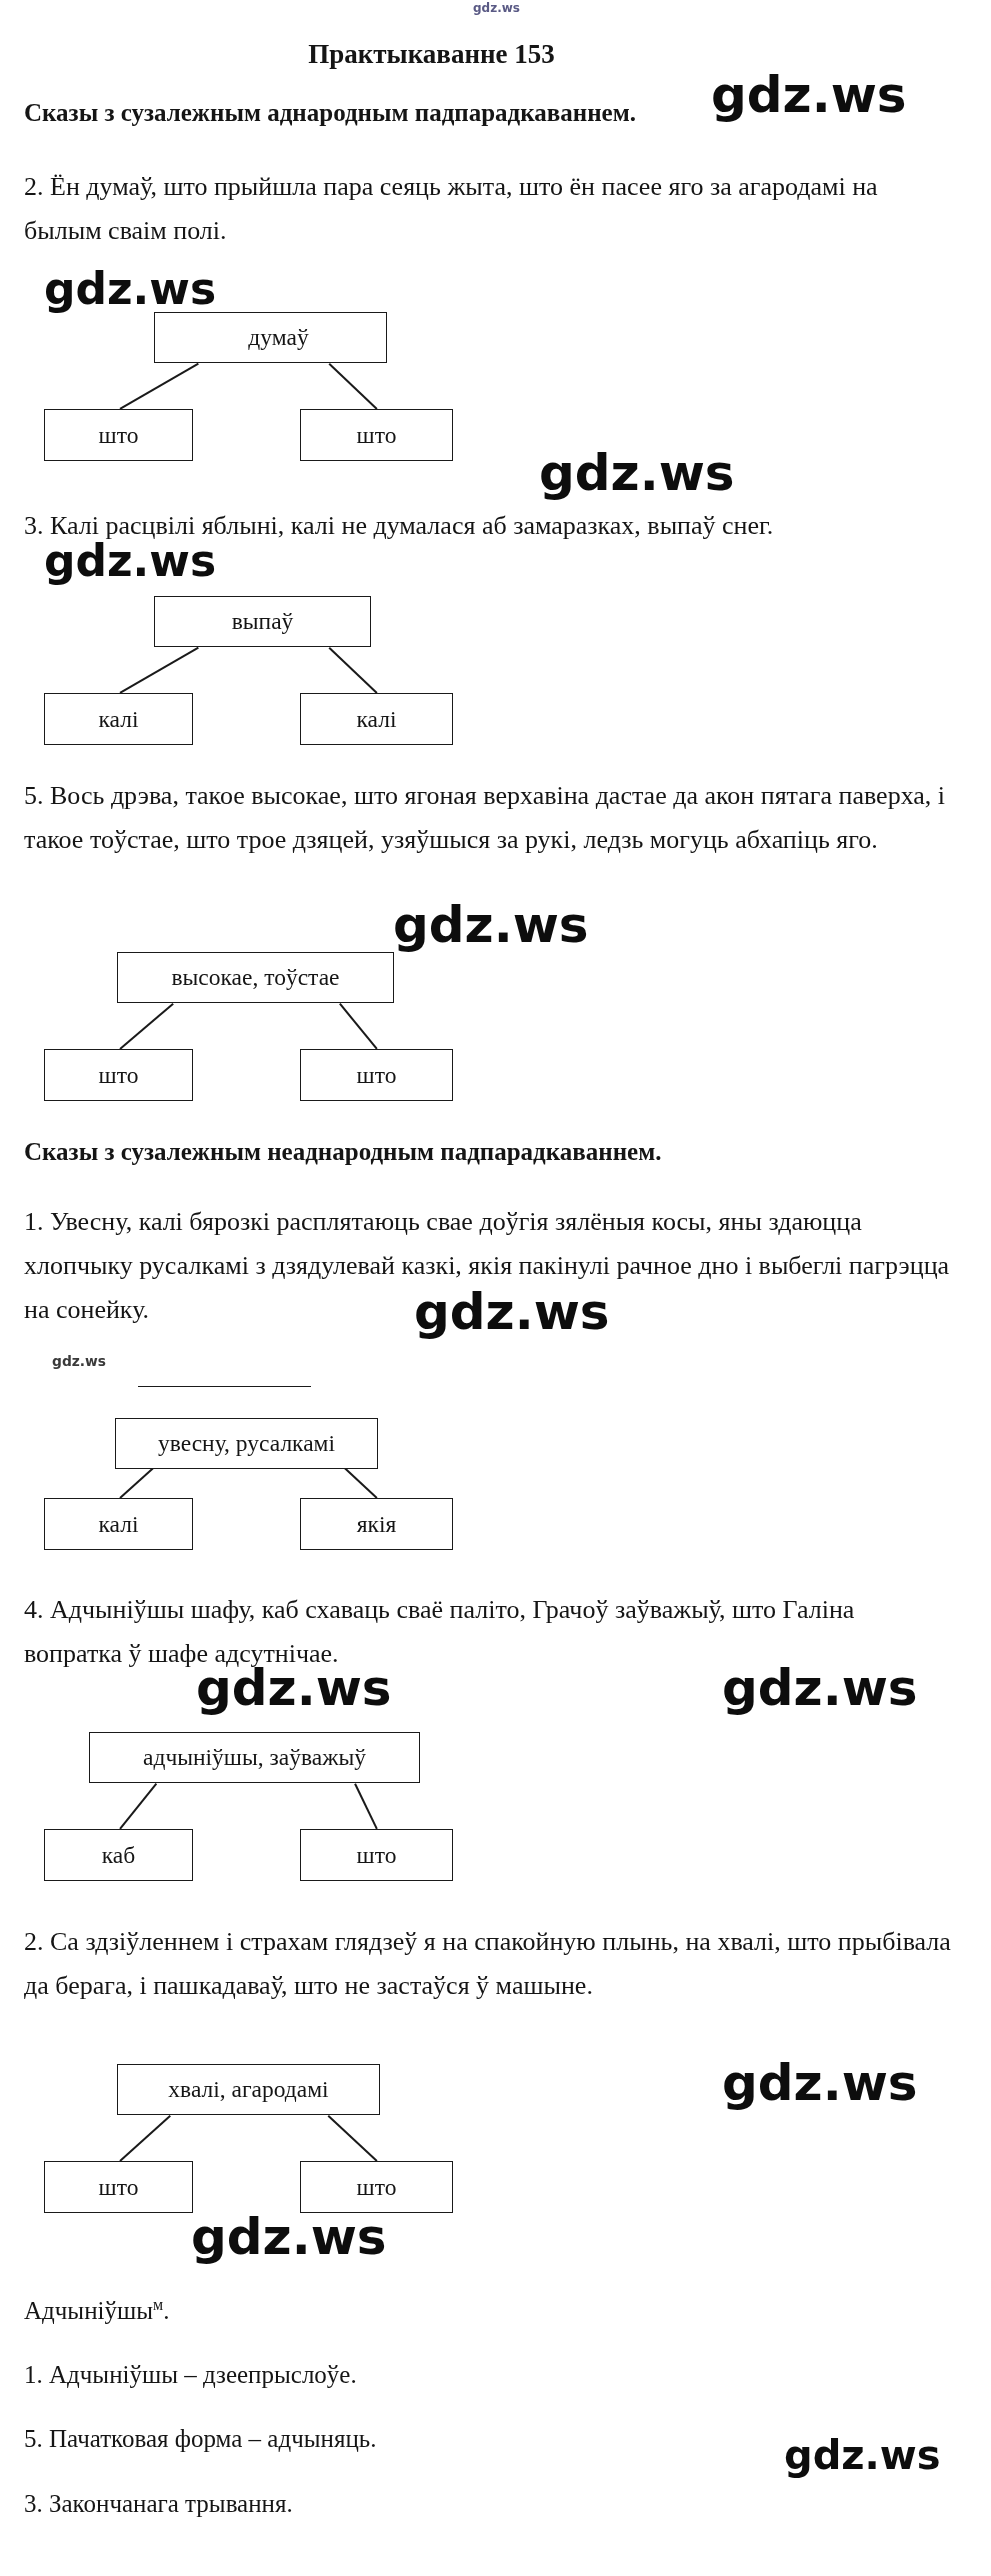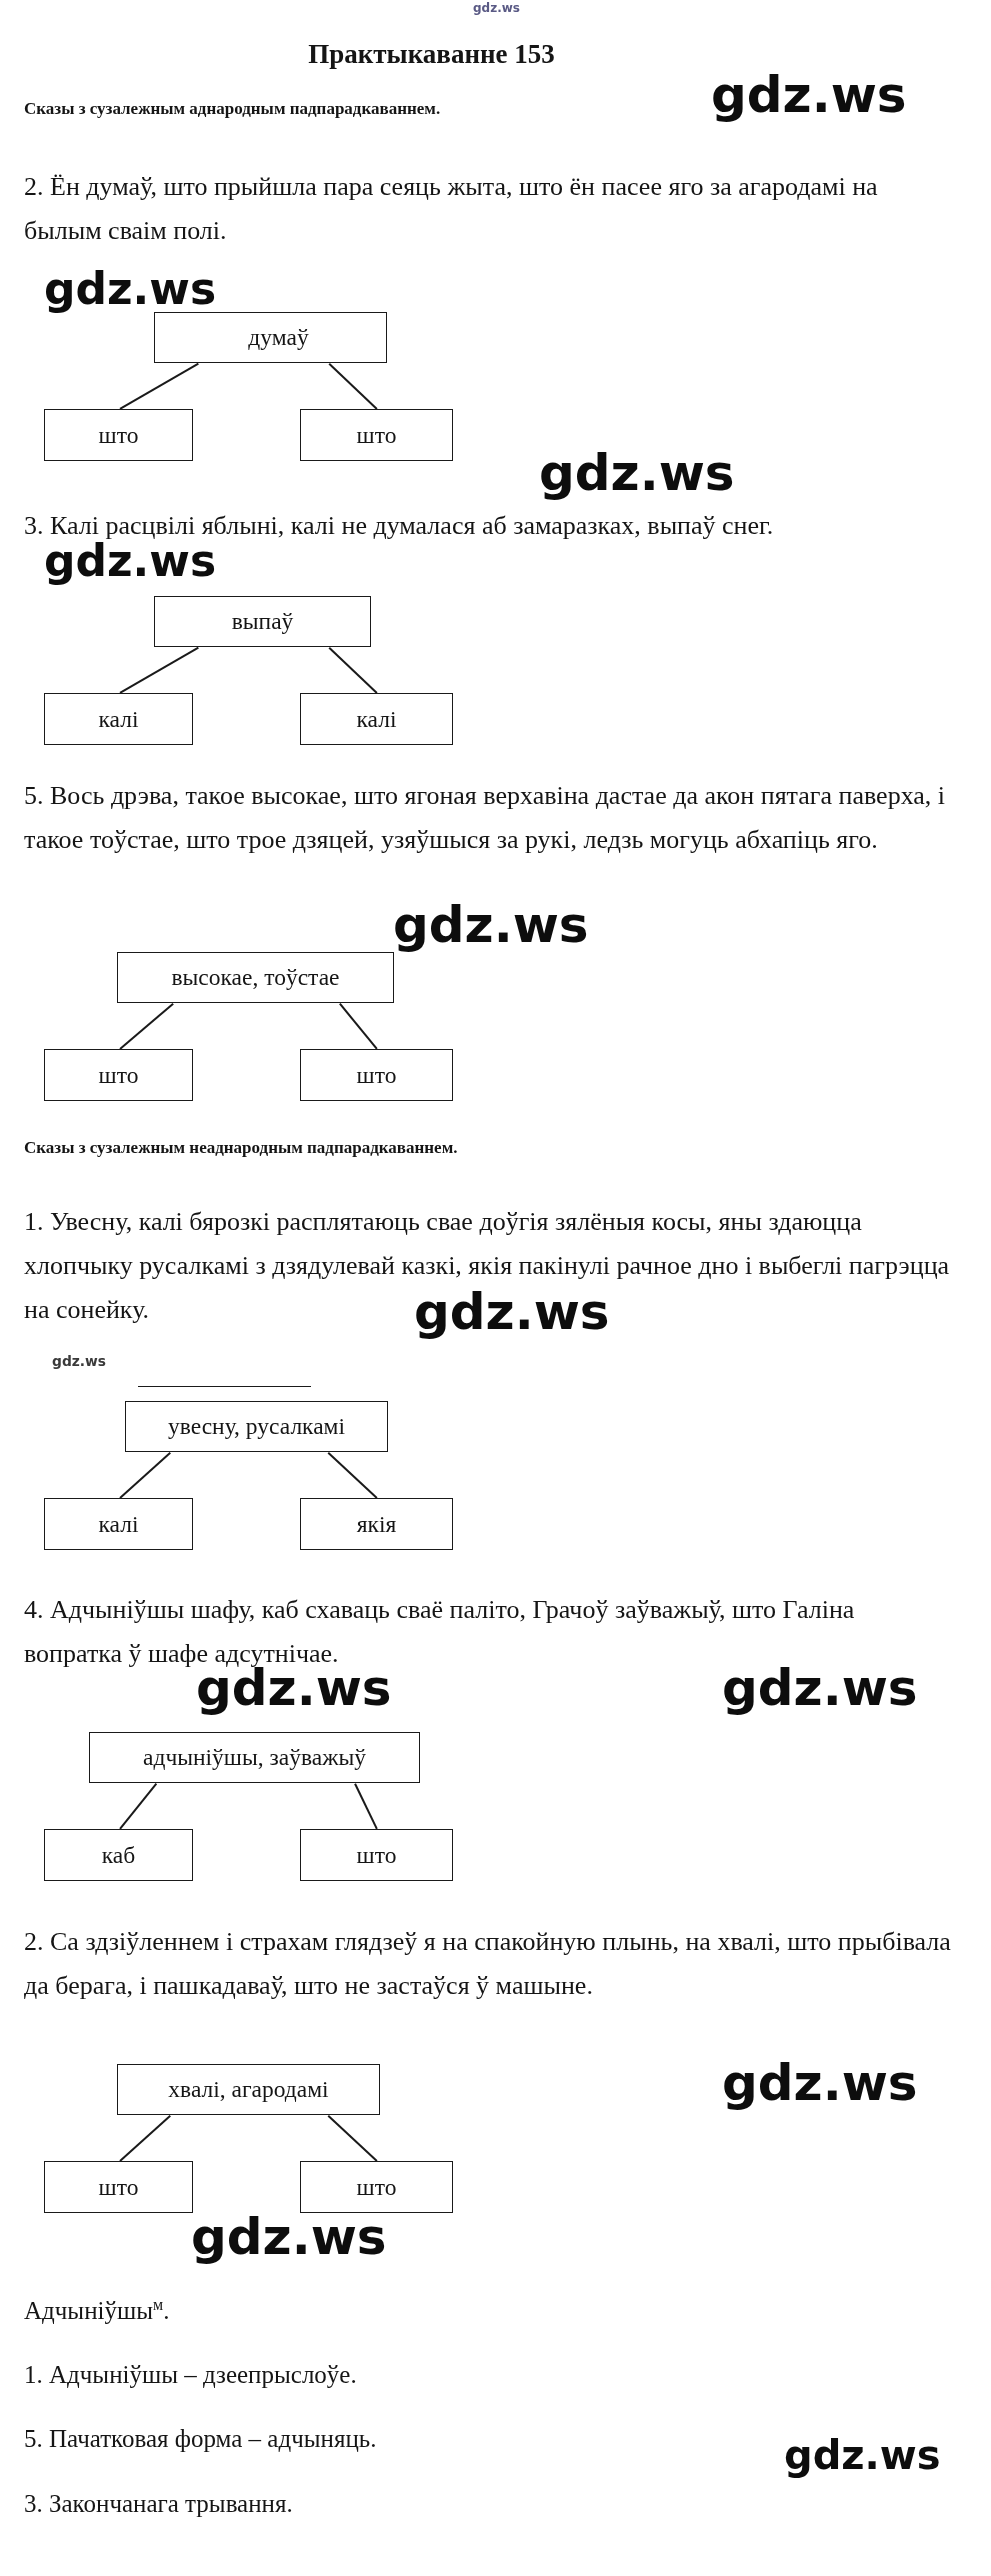--- a/index.html
+++ b/index.html
@@ -6,21 +6,21 @@
   body {
     width:992px; height:2576px; position:relative;
     background:#ffffff; color:#151515; overflow:hidden;
     font-family:"Liberation Serif", serif;
   }
   .abs { position:absolute; }
   .title {
     top:39px; left:0; width:767px; text-align:center;
     font-weight:bold; font-size:27px;padding-left:48px;
   }
-  .heading { left:24px; width:939px; font-weight:bold; font-size:17px; }
+  .heading { left:24px; width:939px; font-weight:bold; font-size:25px; }
   .para { left:24px; width:931px; font-size:26px; line-height:44px; margin:0; }
   .wm {
     position:absolute; font-family:"DejaVu Sans", sans-serif;
     font-weight:bold; color:#0d0d0d; white-space:nowrap; line-height:1;
   }
   .wm.small-blue { color:#5a5a85; }
   .wm.small-gray { color:#3a3a3a; }
   .diagram { position:absolute; left:0; width:992px; height:147px; }
   .dbox {
     position:absolute; border:1.6px solid #1a1a1a; background:#ffffff;
@@ -98,21 +98,21 @@
 
 <p class="abs para" style="top:1200px;">1. Увесну, калі бярозкі расплятаюць свае доўгія зялёныя косы, яны здаюцца хлопчыку русалкамі з дзядулевай казкі, якія пакінулі рачное дно і выбеглі пагрэцца на сонейку.</p>
 
 <div class="abs stray-line"></div>
 
 <div class="diagram" style="top:1401px;">
   <svg class="links" viewBox="0 0 1225 182" width="992" height="147">
       <line x1="209.2" y1="64" x2="147" y2="120"></line>
       <line x1="404.8" y1="64" x2="465" y2="120"></line>
     </svg>
-  <div class="dbox top-box" style="left:125px;width:261px;">увесну, русалкамі</div>
+  <div class="dbox top-box" style="left:115px;width:261px;margin-top:17px;">увесну, русалкамі</div>
   <div class="dbox left-box">калі</div>
   <div class="dbox right-box">якія</div>
 </div>
 
 <p class="abs para" style="top:1588px;">4. Адчыніўшы шафу, каб схаваць сваё паліто, Грачоў заўважыў, што Галіна вопратка ў шафе адсутнічае.</p>
 
 <div class="diagram" style="top:1732px;">
   <svg class="links" viewBox="0 0 1225 182" width="992" height="147">
       <line x1="192" y1="64" x2="147" y2="120"></line>
       <line x1="438" y1="64" x2="465" y2="120"></line>

